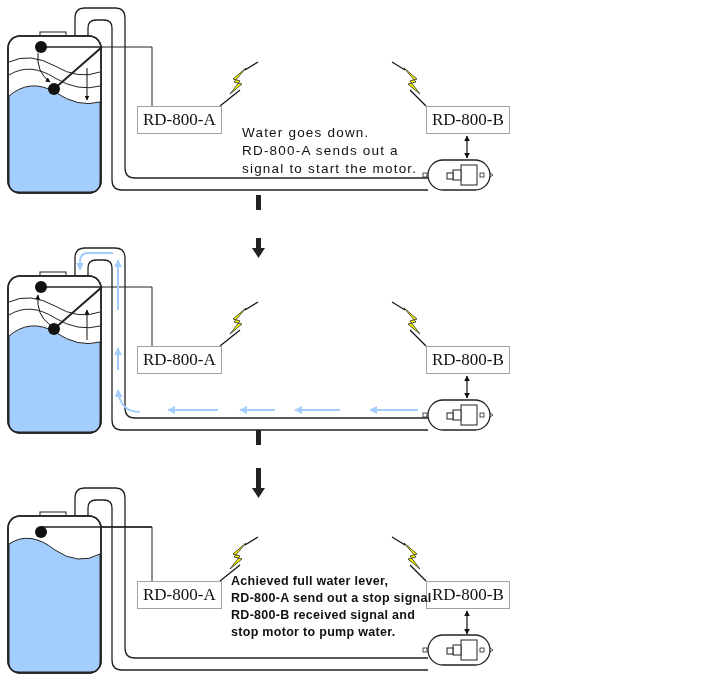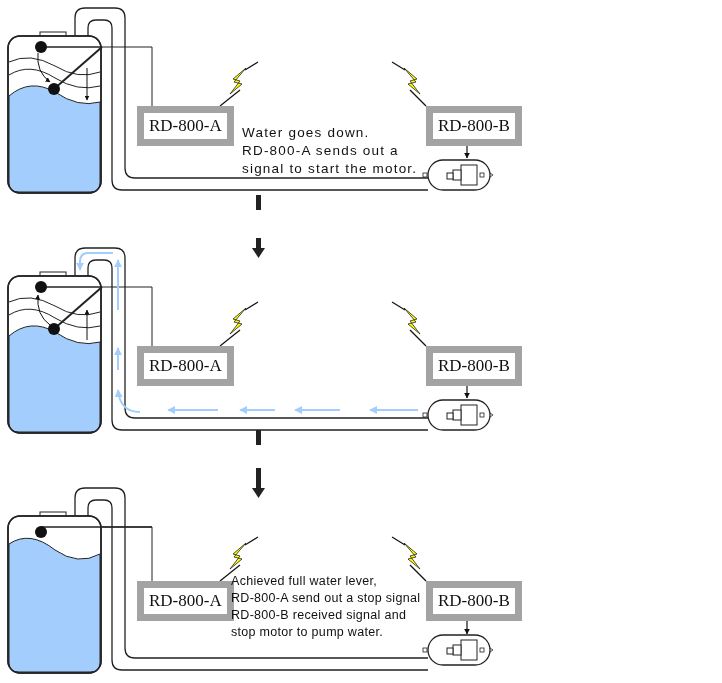--- a/index.html
+++ b/index.html
@@ -1,26 +1,26 @@
 <!DOCTYPE html>
 <html><head>
 <meta charset="utf-8">
 <style>
   html, body { margin: 0; padding: 0; background: #ffffff; }
   body { width: 722px; height: 683px; position: relative; overflow: hidden;
          font-family: "Liberation Sans", sans-serif; }
   svg { position: absolute; left: 0; top: 0; }
   .stage { position: absolute; left: 0; width: 722px; height: 200px; }
-  .label-box { position: absolute; border: 7px solid #a3a3a3; background: #fff;
+  .label-box { position: absolute; border: 1px solid #a3a3a3; background: #fff;
                font-family: "Liberation Serif", serif; font-size: 17px; color: #111;
                padding: 0 5px; height: 26px; line-height: 26px; white-space: nowrap; }
   .desc { position: absolute; font-family: "Liberation Sans", sans-serif;
           color: #111; white-space: pre; }
   .desc.wide { font-size: 13.5px; letter-spacing: 1.2px; line-height: 18px; }
-  .desc.narrow { font-size: 12.5px; letter-spacing: 0.3px; line-height: 17px; }
+  .desc.narrow { font-size: 12.5px; letter-spacing: 0.3px; line-height: 17px; font-weight: bold; }
 </style>
 </head>
 <body>
 
 <svg id="diagram-svg" width="722" height="683" viewBox="0 0 722 683">
     <defs>
       <marker id="ah" viewBox="0 0 10 10" refX="9" refY="5" markerWidth="5" markerHeight="5" orient="auto-start-reverse">
         <path d="M0,0 L10,5 L0,10 z" fill="#111"></path>
       </marker>
       <marker id="ahb" viewBox="0 0 10 10" refX="9" refY="5" markerWidth="4" markerHeight="4" orient="auto-start-reverse">

